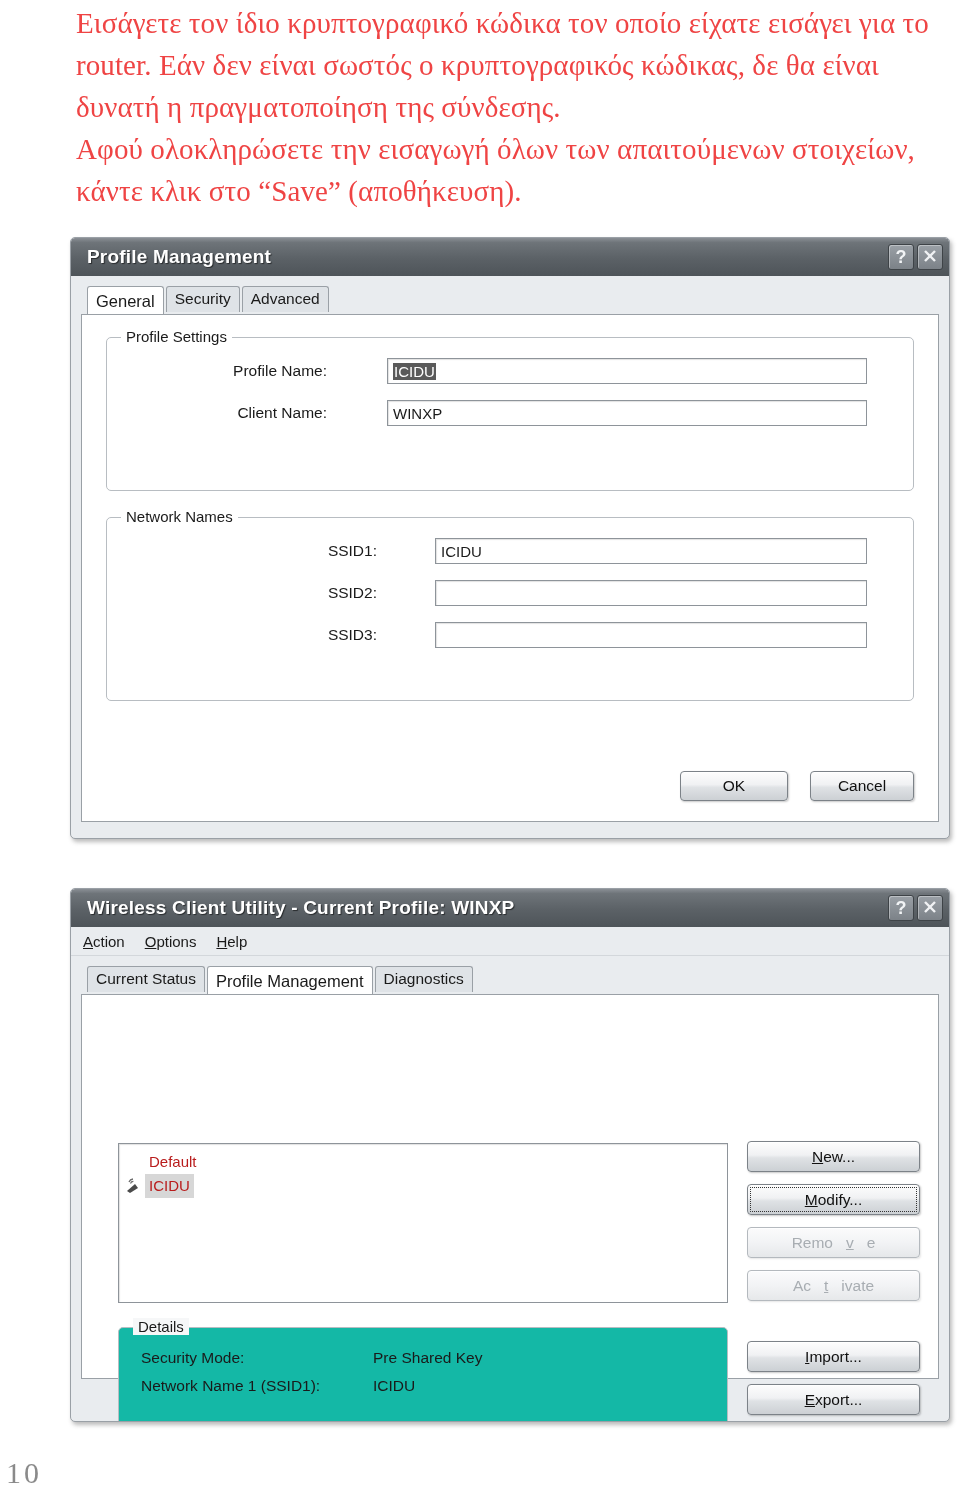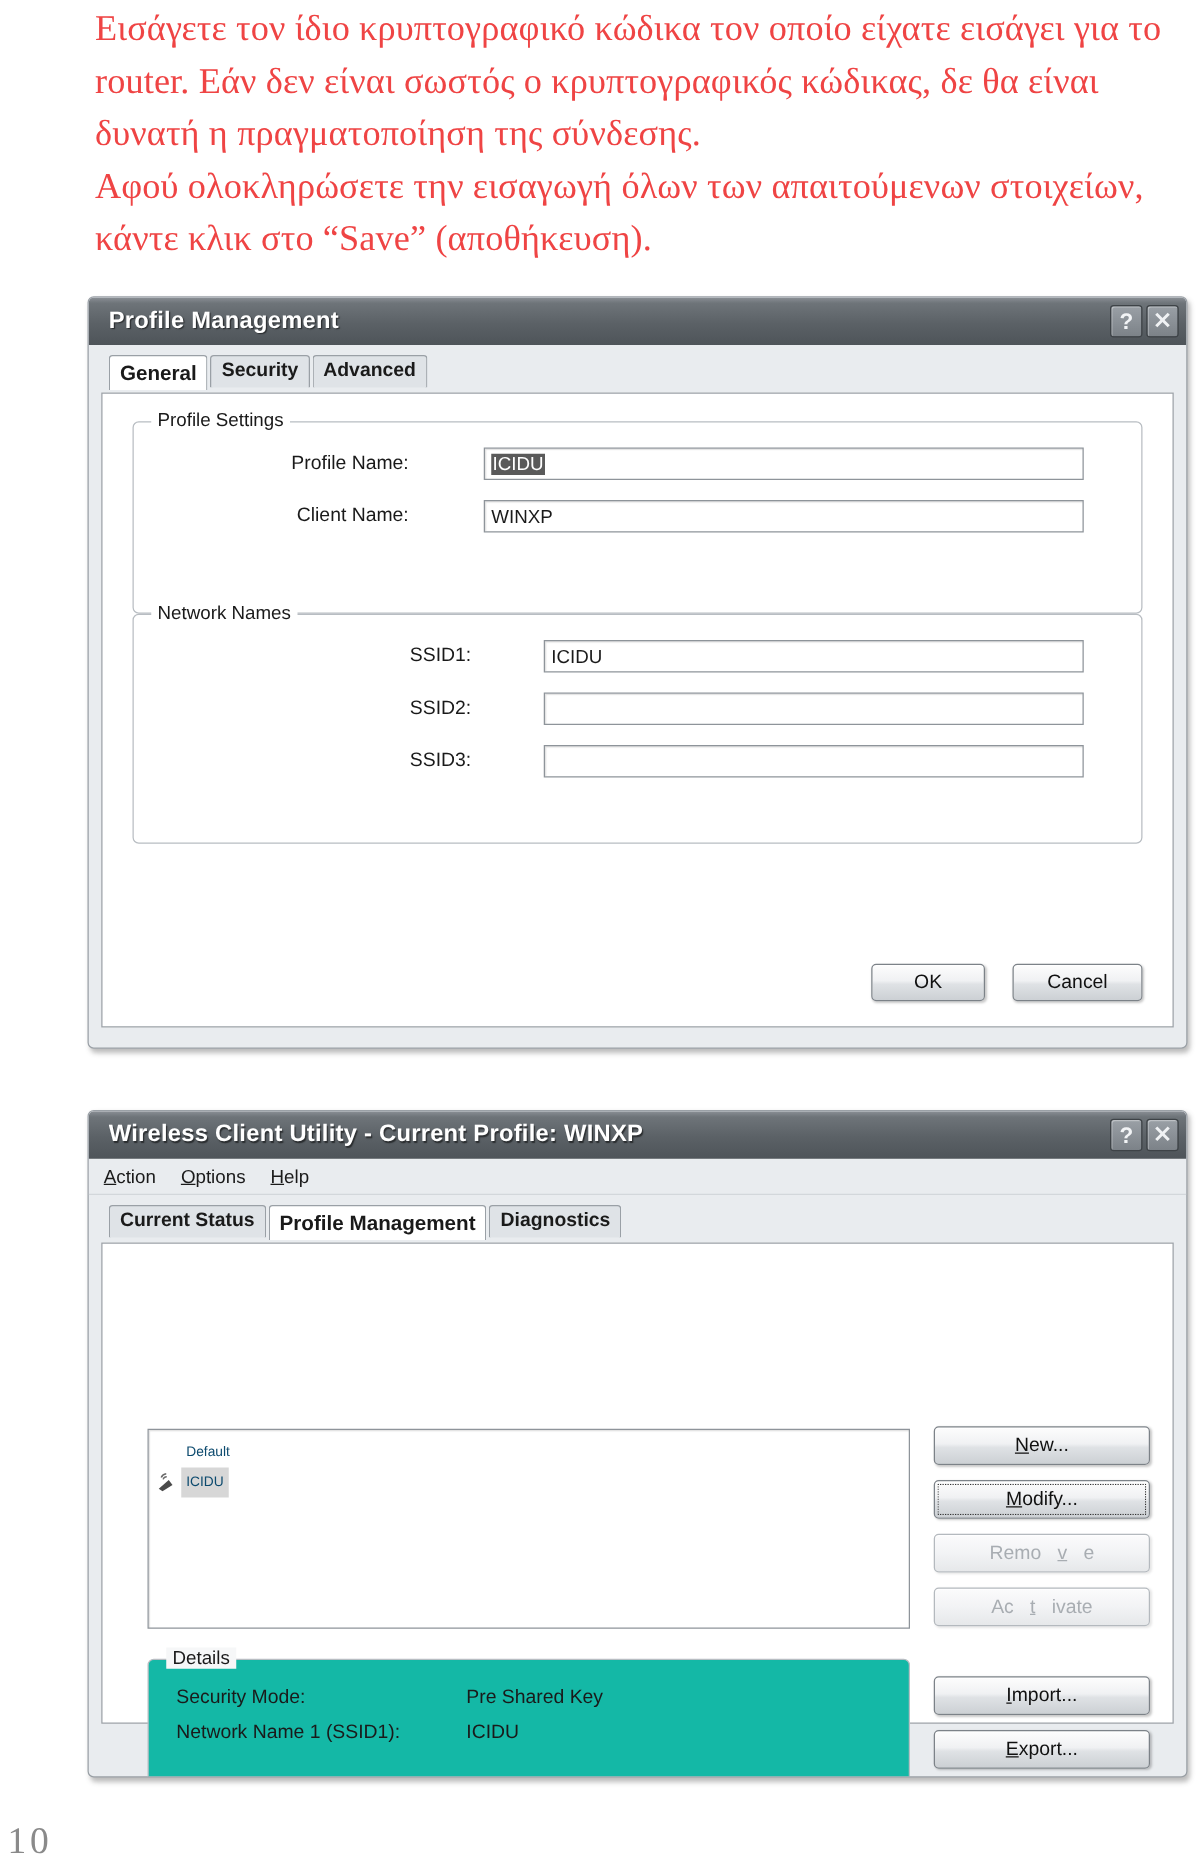--- a/index.html
+++ b/index.html
@@ -101,23 +101,22 @@
     white-space: nowrap;
   }
   .mn { text-decoration: underline; }
 
   
   .tabstrip {
     position: relative;
     height: 30px;
     padding-left: 16px;
     display: flex;
-    align-items: flex-start;
-    box-sizing: border-box;
-    font-weight: bold;
+    align-items: center;
+    box-sizing: border-box;
   }
   .tab {
     font-size: 15.5px;
     color: #1a1a1a;
     background: #dfe3e7;
     border: 1px solid #9aa0a6;
     border-bottom: none;
     border-top-left-radius: 3px;
     border-top-right-radius: 3px;
     padding: 3px 8px 4px 8px;
@@ -221,22 +220,22 @@
 
   
   .listbox {
     background: #ffffff;
     border: 1px solid #8e949a;
     box-sizing: border-box;
     padding: 6px 4px;
     box-shadow: inset 1px 1px 1px rgba(0,0,0,0.12);
   }
   .litem {
-    font-size: 11px;
-    color: #0c4a6e;
+    font-size: 15px;
+    color: #b91c1c;
     height: 24px;
     line-height: 24px;
     display: flex;
     align-items: flex-end;
     padding-left: 22px;
     position: relative;
     cursor: default;
   }
   .litem .ltext { padding: 0 4px; }
   .litem.selected .ltext { background: #d7d7d7; }
@@ -310,41 +309,41 @@
           <span class="sel-text">ICIDU</span>
         </div>
       </div>
 
       <div class="frow" style="margin-bottom:0;">
         <div class="flabel" style="width:220px;">Client Name:</div>
         <div class="finput" style="width:480px; margin-left:12px;">WINXP</div>
       </div>
     </div>
 
-    <div class="group" style="height:162px; padding:20px 22px 0 0;">
+    <div class="group" style="height:162px; margin-top:26px; padding:20px 22px 0 0;">
       <div class="group-label">Network Names</div>
 
       <div class="frow">
         <div class="flabel" style="width:270px;">SSID1:</div>
         <div class="finput" style="width:432px; margin-left:10px;">ICIDU</div>
       </div>
 
       <div class="frow">
         <div class="flabel" style="width:270px;">SSID2:</div>
         <div class="finput" style="width:432px; margin-left:10px;"></div>
       </div>
 
       <div class="frow" style="margin-bottom:0;">
         <div class="flabel" style="width:270px;">SSID3:</div>
         <div class="finput" style="width:432px; margin-left:10px;"></div>
       </div>
     </div>
 
     <div style="position:absolute; right:24px; bottom:20px; display:flex; gap:22px;">
-      <div class="btn" style="width:91px; height:30px;">OK</div>
+      <div class="btn" style="width:108px; height:30px;">OK</div>
       <div class="btn" style="width:104px; height:30px;">Cancel</div>
     </div>
 
   </div>
 </div>
 
 <div class="dlg" style="left:70px; top:888px; width:878px; height:532px;">
 
   <div class="dlg-titlebar">
     <div class="dlg-title">Wireless Client Utility - Current Profile: WINXP</div>

